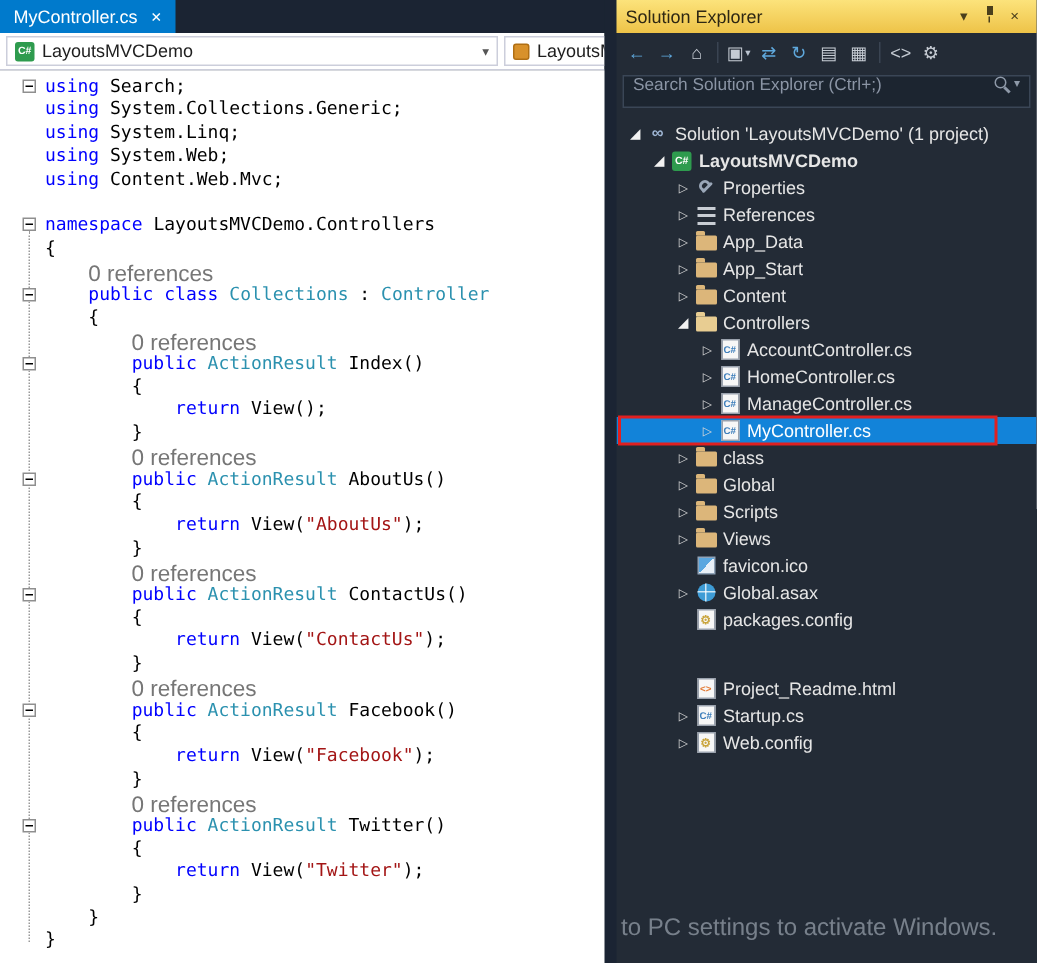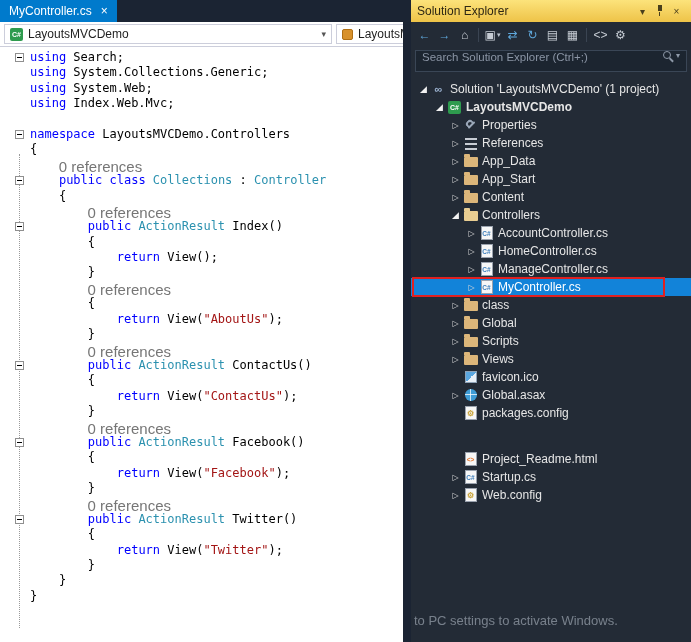--- a/index.html
+++ b/index.html
@@ -78,21 +78,21 @@
   .ic-solution{color:#9FB6D4; font-size:11px; font-weight:bold; line-height:1;}
   .ic-properties{width:12px; height:12px; position:relative;}
   .ic-properties::before{content:""; position:absolute; left:2px; top:5px; width:9px; height:2px; background:#9AA7B8; transform:rotate(-45deg); border-radius:1px;}
   .ic-properties::after{content:""; position:absolute; left:1px; top:1px; width:4px; height:4px; border:2px solid #9AA7B8; border-radius:50%; border-right-color:transparent; transform:rotate(45deg);}
   .ic-references{width:12px; height:12px; background:repeating-linear-gradient(#C8CDD4 0 2px, transparent 2px 5px); margin-top:1px;}
   .ic-globe{width:12px; height:12px; border-radius:50%; background:#3E9CD6; position:relative;}
   .ic-globe::after{content:""; position:absolute; left:0; right:0; top:5px; height:1px; background:rgba(255,255,255,.75);}
   .ic-globe::before{content:""; position:absolute; left:5px; top:0; bottom:0; width:1px; background:rgba(255,255,255,.75);}
   .ic-favicon{width:12px; height:12px; border:1px solid #8FA3B8; background:linear-gradient(135deg,#5AA7E0 50%,#E8F0F8 50%);}
 
-  .se-watermark{position:absolute; left:3px; bottom:14px; font-size:13px; color:rgba(190,198,210,.55); white-space:nowrap; overflow:hidden; max-width:274px;}
+  .se-watermark{position:absolute; left:3px; bottom:14px; font-size:16px; color:rgba(190,198,210,.55); white-space:nowrap; overflow:hidden; max-width:274px;}
 </style>
 </head>
 <body>
 
 <div class="window">
 
   <div class="editor-pane">
     <div class="tab-strip">
       <div class="tab">
         <span>MyController.cs</span>
@@ -108,34 +108,36 @@
       <div class="dropdown dd-member">
         <span class="member-icon"></span>
         <span>LayoutsMVC</span>
       </div>
     </div>
     <div class="code-area">
       <div class="fold-guide"></div>
       <div id="code-lines">
           <div class="line"><span class="margin"><span class="foldbox"></span></span><span class="code"><span class="tok-k">using</span><span class="tok-p"> Search;</span></span></div>
           <div class="line"><span class="margin"></span><span class="code"><span class="tok-k">using</span><span class="tok-p"> System.Collections.Generic;</span></span></div>
+          <div class="line"><span class="margin"></span><span class="code"><span class="tok-k">using</span><span class="tok-p"> System.Linq;</span></span></div>
           <div class="line"><span class="margin"></span><span class="code"><span class="tok-k">using</span><span class="tok-p"> System.Web;</span></span></div>
-          <div class="line"><span class="margin"></span><span class="code"><span class="tok-k">using</span><span class="tok-p"> Index.Web.Mvc;</span></span></div>
+          <div class="line"><span class="margin"></span><span class="code"><span class="tok-k">using</span><span class="tok-p"> Content.Web.Mvc;</span></span></div>
           <div class="line"><span class="margin"></span><span class="code"></span></div>
           <div class="line"><span class="margin"><span class="foldbox"></span></span><span class="code"><span class="tok-k">namespace</span><span class="tok-p"> LayoutsMVCDemo.Controllers</span></span></div>
           <div class="line"><span class="margin"></span><span class="code"><span class="tok-p">{</span></span></div>
           <div class="line"><span class="margin"></span><span class="lens-text" style="padding-left: 28.8px;">0 references</span></div>
           <div class="line"><span class="margin"><span class="foldbox"></span></span><span class="code"><span class="tok-p">    </span><span class="tok-k">public</span><span class="tok-p"> </span><span class="tok-k">class</span><span class="tok-p"> </span><span class="tok-y">Collections</span><span class="tok-p"> : </span><span class="tok-y">Controller</span></span></div>
           <div class="line"><span class="margin"></span><span class="code"><span class="tok-p">    {</span></span></div>
           <div class="line"><span class="margin"></span><span class="lens-text" style="padding-left: 57.6px;">0 references</span></div>
           <div class="line"><span class="margin"><span class="foldbox"></span></span><span class="code"><span class="tok-p">        </span><span class="tok-k">public</span><span class="tok-p"> </span><span class="tok-y">ActionResult</span><span class="tok-p"> Index()</span></span></div>
           <div class="line"><span class="margin"></span><span class="code"><span class="tok-p">        {</span></span></div>
           <div class="line"><span class="margin"></span><span class="code"><span class="tok-p">            </span><span class="tok-k">return</span><span class="tok-p"> View();</span></span></div>
           <div class="line"><span class="margin"></span><span class="code"><span class="tok-p">        }</span></span></div>
           <div class="line"><span class="margin"></span><span class="lens-text" style="padding-left: 57.6px;">0 references</span></div>
+          <div class="line"><span class="margin"><span class="foldbox"></span></span><span class="code"><span class="tok-p">        </span><span class="tok-k">public</span><span class="tok-p"> </span><span class="tok-y">ActionResult</span><span class="tok-p"> AboutUs()</span></span></div>
           <div class="line"><span class="margin"></span><span class="code"><span class="tok-p">        {</span></span></div>
           <div class="line"><span class="margin"></span><span class="code"><span class="tok-p">            </span><span class="tok-k">return</span><span class="tok-p"> View(</span><span class="tok-s">"AboutUs"</span><span class="tok-p">);</span></span></div>
           <div class="line"><span class="margin"></span><span class="code"><span class="tok-p">        }</span></span></div>
           <div class="line"><span class="margin"></span><span class="lens-text" style="padding-left: 57.6px;">0 references</span></div>
           <div class="line"><span class="margin"><span class="foldbox"></span></span><span class="code"><span class="tok-p">        </span><span class="tok-k">public</span><span class="tok-p"> </span><span class="tok-y">ActionResult</span><span class="tok-p"> ContactUs()</span></span></div>
           <div class="line"><span class="margin"></span><span class="code"><span class="tok-p">        {</span></span></div>
           <div class="line"><span class="margin"></span><span class="code"><span class="tok-p">            </span><span class="tok-k">return</span><span class="tok-p"> View(</span><span class="tok-s">"ContactUs"</span><span class="tok-p">);</span></span></div>
           <div class="line"><span class="margin"></span><span class="code"><span class="tok-p">        }</span></span></div>
           <div class="line"><span class="margin"></span><span class="lens-text" style="padding-left: 57.6px;">0 references</span></div>
           <div class="line"><span class="margin"><span class="foldbox"></span></span><span class="code"><span class="tok-p">        </span><span class="tok-k">public</span><span class="tok-p"> </span><span class="tok-y">ActionResult</span><span class="tok-p"> Facebook()</span></span></div>

